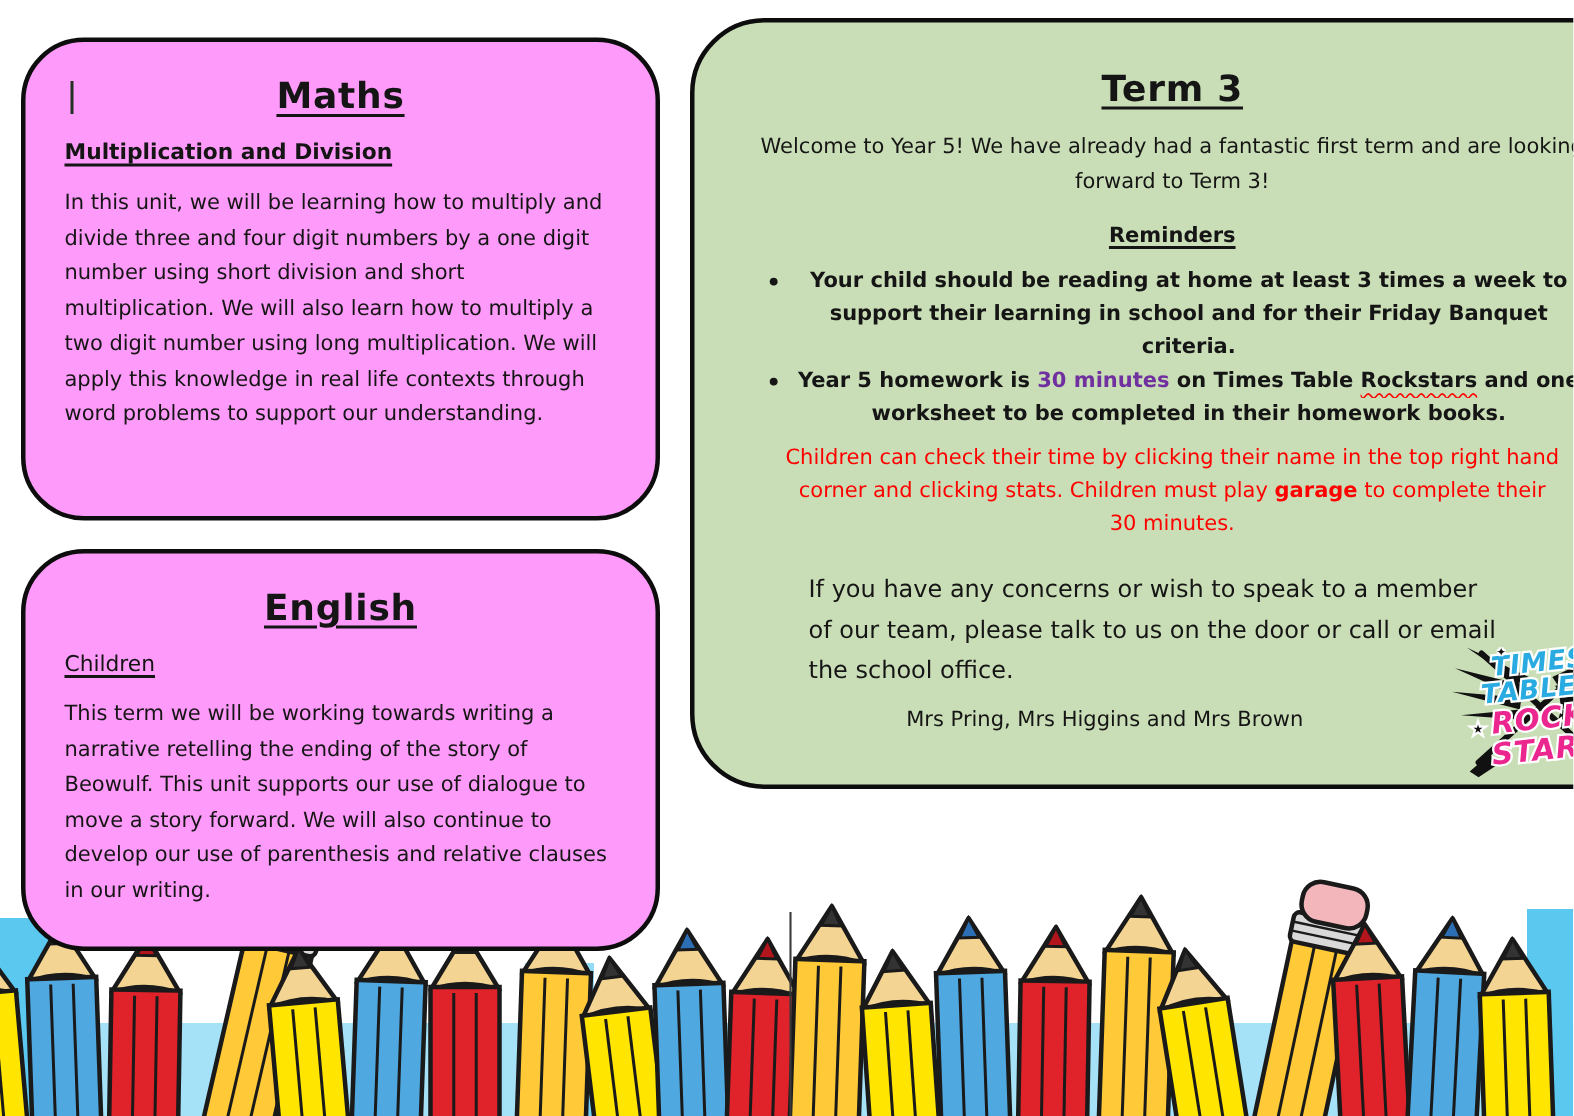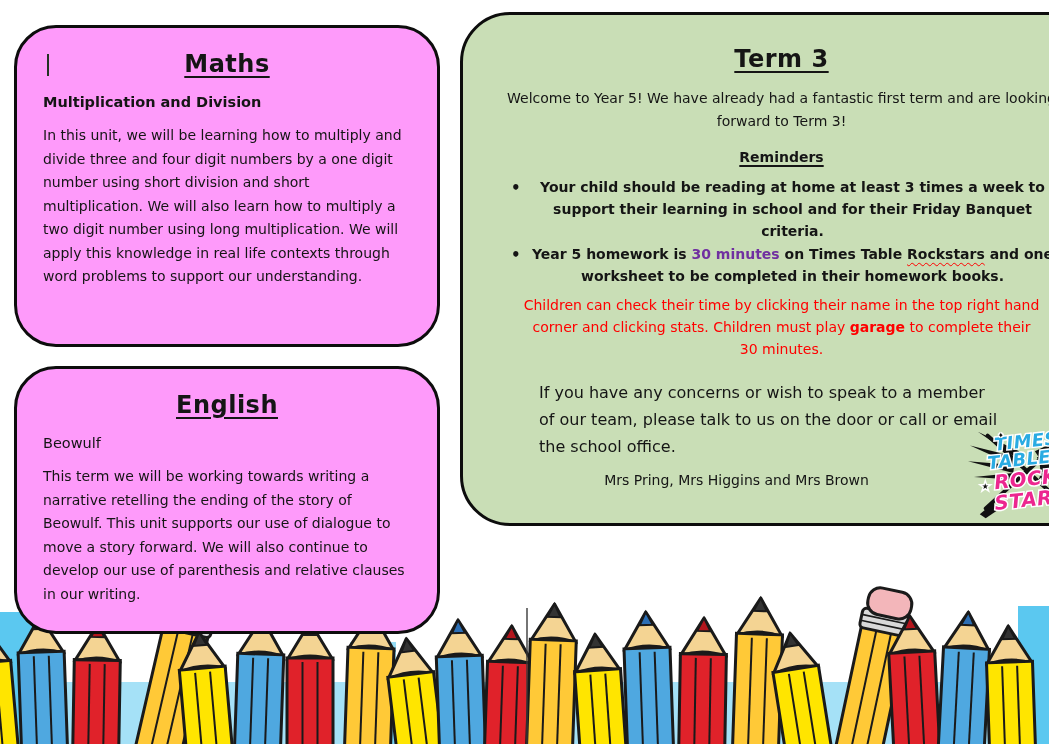--- a/index.html
+++ b/index.html
@@ -21,21 +21,21 @@
   .card-english { top:366px; height:268px; }
   .card-term { left:460px; top:12px; width:643px; height:514px; padding:20px 42px 10px 42px; }
 
   .card h2 {
     text-align:center; font-size:24px; font-weight:bold;
     text-decoration:underline; text-decoration-thickness:2px; text-underline-offset:4px;
     margin-top:8px; margin-bottom:16px; letter-spacing:0.5px;
   }
   .subhead {
     font-size:14.5px; margin-bottom:14px;
-    text-decoration-thickness:1.5px; text-underline-offset:3px;
+    text-decoration:underline; text-decoration-thickness:1.5px; text-underline-offset:3px;
   }
   .subhead.bold { font-weight:bold; }
   .card p.bodytext { font-size:14px; line-height:1.68; }
 
   .caret {
     position:absolute; left:30px; top:26px; width:2px; height:22px;
     background:#223322;
   }
 
   
@@ -76,21 +76,21 @@
 
   <section class="card pink card-maths">
     <span class="caret"></span>
     <h2>Maths</h2>
     <div class="subhead bold">Multiplication and Division</div>
     <p class="bodytext">In this unit, we will be learning how to multiply and divide three and four digit numbers by a one digit number using short division and short multiplication. We will also learn how to multiply a two digit number using long multiplication. We will apply this knowledge in real life contexts through word problems to support our understanding.</p>
   </section>
 
   <section class="card pink card-english">
     <h2>English</h2>
-    <div class="subhead">Beowulf</div>
+    <div class="subhead">Children</div>
     <p class="bodytext">This term we will be working towards writing a narrative retelling the ending of the story of Beowulf. This unit supports our use of dialogue to move a story forward. We will also continue to develop our use of parenthesis and relative clauses in our writing.</p>
   </section>
 
   <section class="card green card-term">
     <h2>Term 3</h2>
     <p class="welcome">Welcome to Year 5! We have already had a fantastic first term and are looking forward to Term 3!</p>
     <div class="reminders">Reminders</div>
 
     <div class="bullet-row">
       <span class="bullet-dot">•</span>

